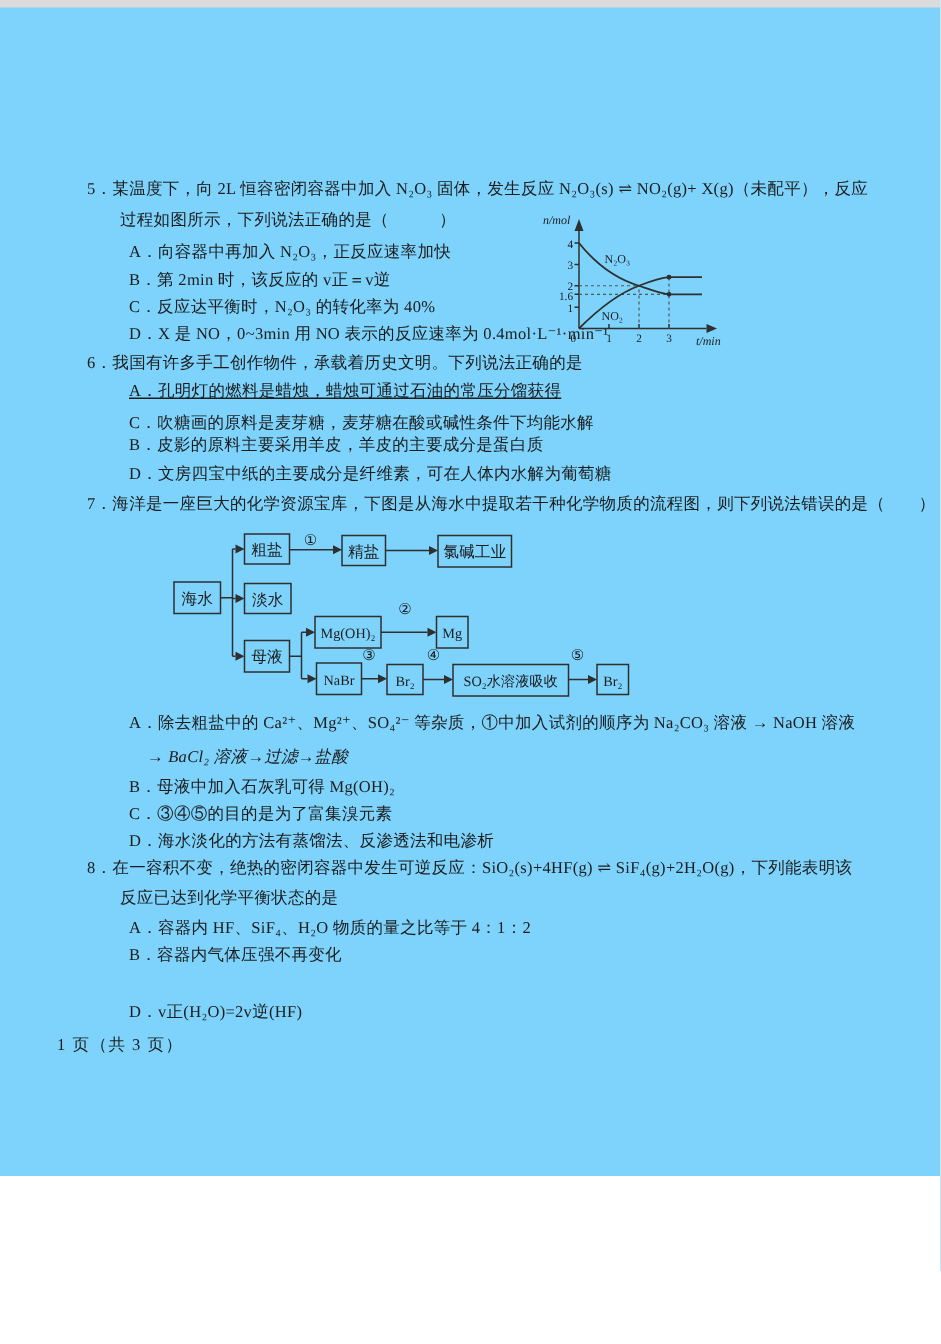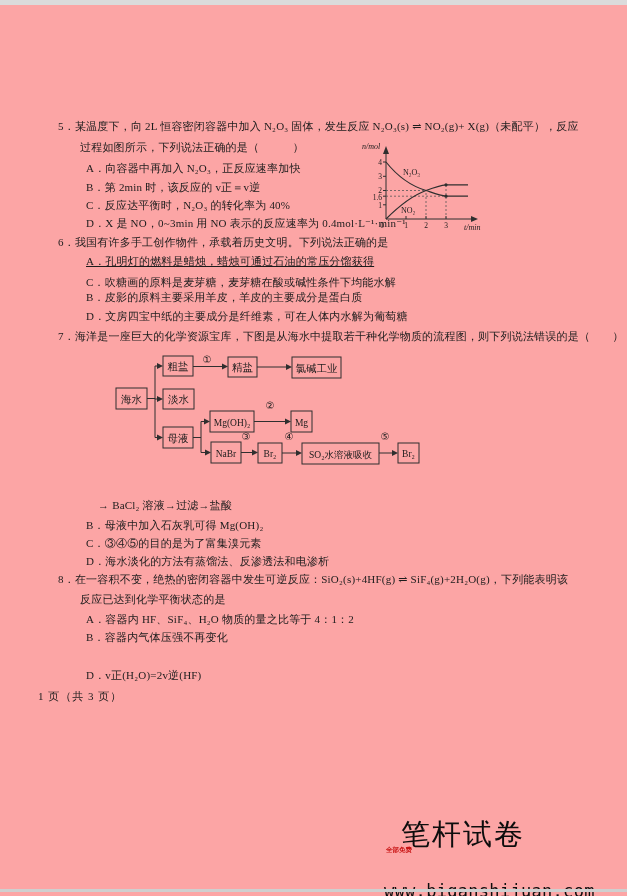--- a/index.html
+++ b/index.html
@@ -1,18 +1,18 @@
 <!DOCTYPE html>
 <html><head>
 <meta charset="utf-8">
 <style>
   html,body { margin:0; padding:0; background:#ffffff; }
   .page {
-    position:relative; width:627px; height:896px; overflow:hidden;
-    background:#fca5a5; color:#1c1c1c;
+    position:relative; width:627px; height:784px; overflow:hidden;
+    background:#7dd3fc; color:#1c1c1c;
     font-family:"Liberation Serif","DejaVu Serif",serif;
   }
   .edge-top { position:absolute; top:0; left:0; width:100%; height:5px; background:#dbdbdb; }
   .edge-bottom { position:absolute; top:889px; left:0; width:100%; height:3px; background:#cfcfcf; }
   .tl { position:absolute; white-space:nowrap; font-size:11px; letter-spacing:0.2px; line-height:13px; }
   .svgwrap { position:absolute; }
   svg { display:block; }
   .box { fill:none; stroke:#2f2f2f; stroke-width:1; }
   .ln  { stroke:#2f2f2f; stroke-width:1; fill:none; }
   .dash{ stroke:#555555; stroke-width:0.8; fill:none; stroke-dasharray:2,2; }
@@ -146,21 +146,22 @@
       <text x="298.5" y="107" class="node-label-sm">Br₂</text>
 
       <text x="97" y="13" class="step-label">①</text>
       <text x="160" y="59" class="step-label">②</text>
       <text x="136" y="90" class="step-label">③</text>
       <text x="179" y="90" class="step-label">④</text>
       <text x="275" y="90" class="step-label">⑤</text>
     </svg>
   </div>
 
-  <div class="tl" style="left:98px; top:499px;">→ BaCl₂ 溶液→过滤→盐酸</div>
+  <div class="tl" style="left:86px; top:476px;">A．除去粗盐中的 Ca²⁺、Mg²⁺、SO₄²⁻ 等杂质，①中加入试剂的顺序为 Na₂CO₃ 溶液 → NaOH 溶液</div>
+  <div class="tl" style="left:98px; top:499px;font-style:italic;">→ BaCl₂ 溶液→过滤→盐酸</div>
   <div class="tl" style="left:86px; top:519px;">B．母液中加入石灰乳可得 Mg(OH)₂</div>
   <div class="tl" style="left:86px; top:555px;">D．海水淡化的方法有蒸馏法、反渗透法和电渗析</div>
   <div class="tl" style="left:86px; top:537px;">C．③④⑤的目的是为了富集溴元素</div>
 
   <div class="tl" style="left:58px; top:573px;">8．在一容积不变，绝热的密闭容器中发生可逆反应：SiO₂(s)+4HF(g) ⇌ SiF₄(g)+2H₂O(g)，下列能表明该</div>
   <div class="tl" style="left:80px; top:593px;">反应已达到化学平衡状态的是</div>
   <div class="tl" style="left:86px; top:613px;">A．容器内 HF、SiF₄、H₂O 物质的量之比等于 4：1：2</div>
   <div class="tl" style="left:86px; top:631px;">B．容器内气体压强不再变化</div>
   <div class="tl" style="left:86px; top:669px;">D．v正(H₂O)=2v逆(HF)</div>
 

